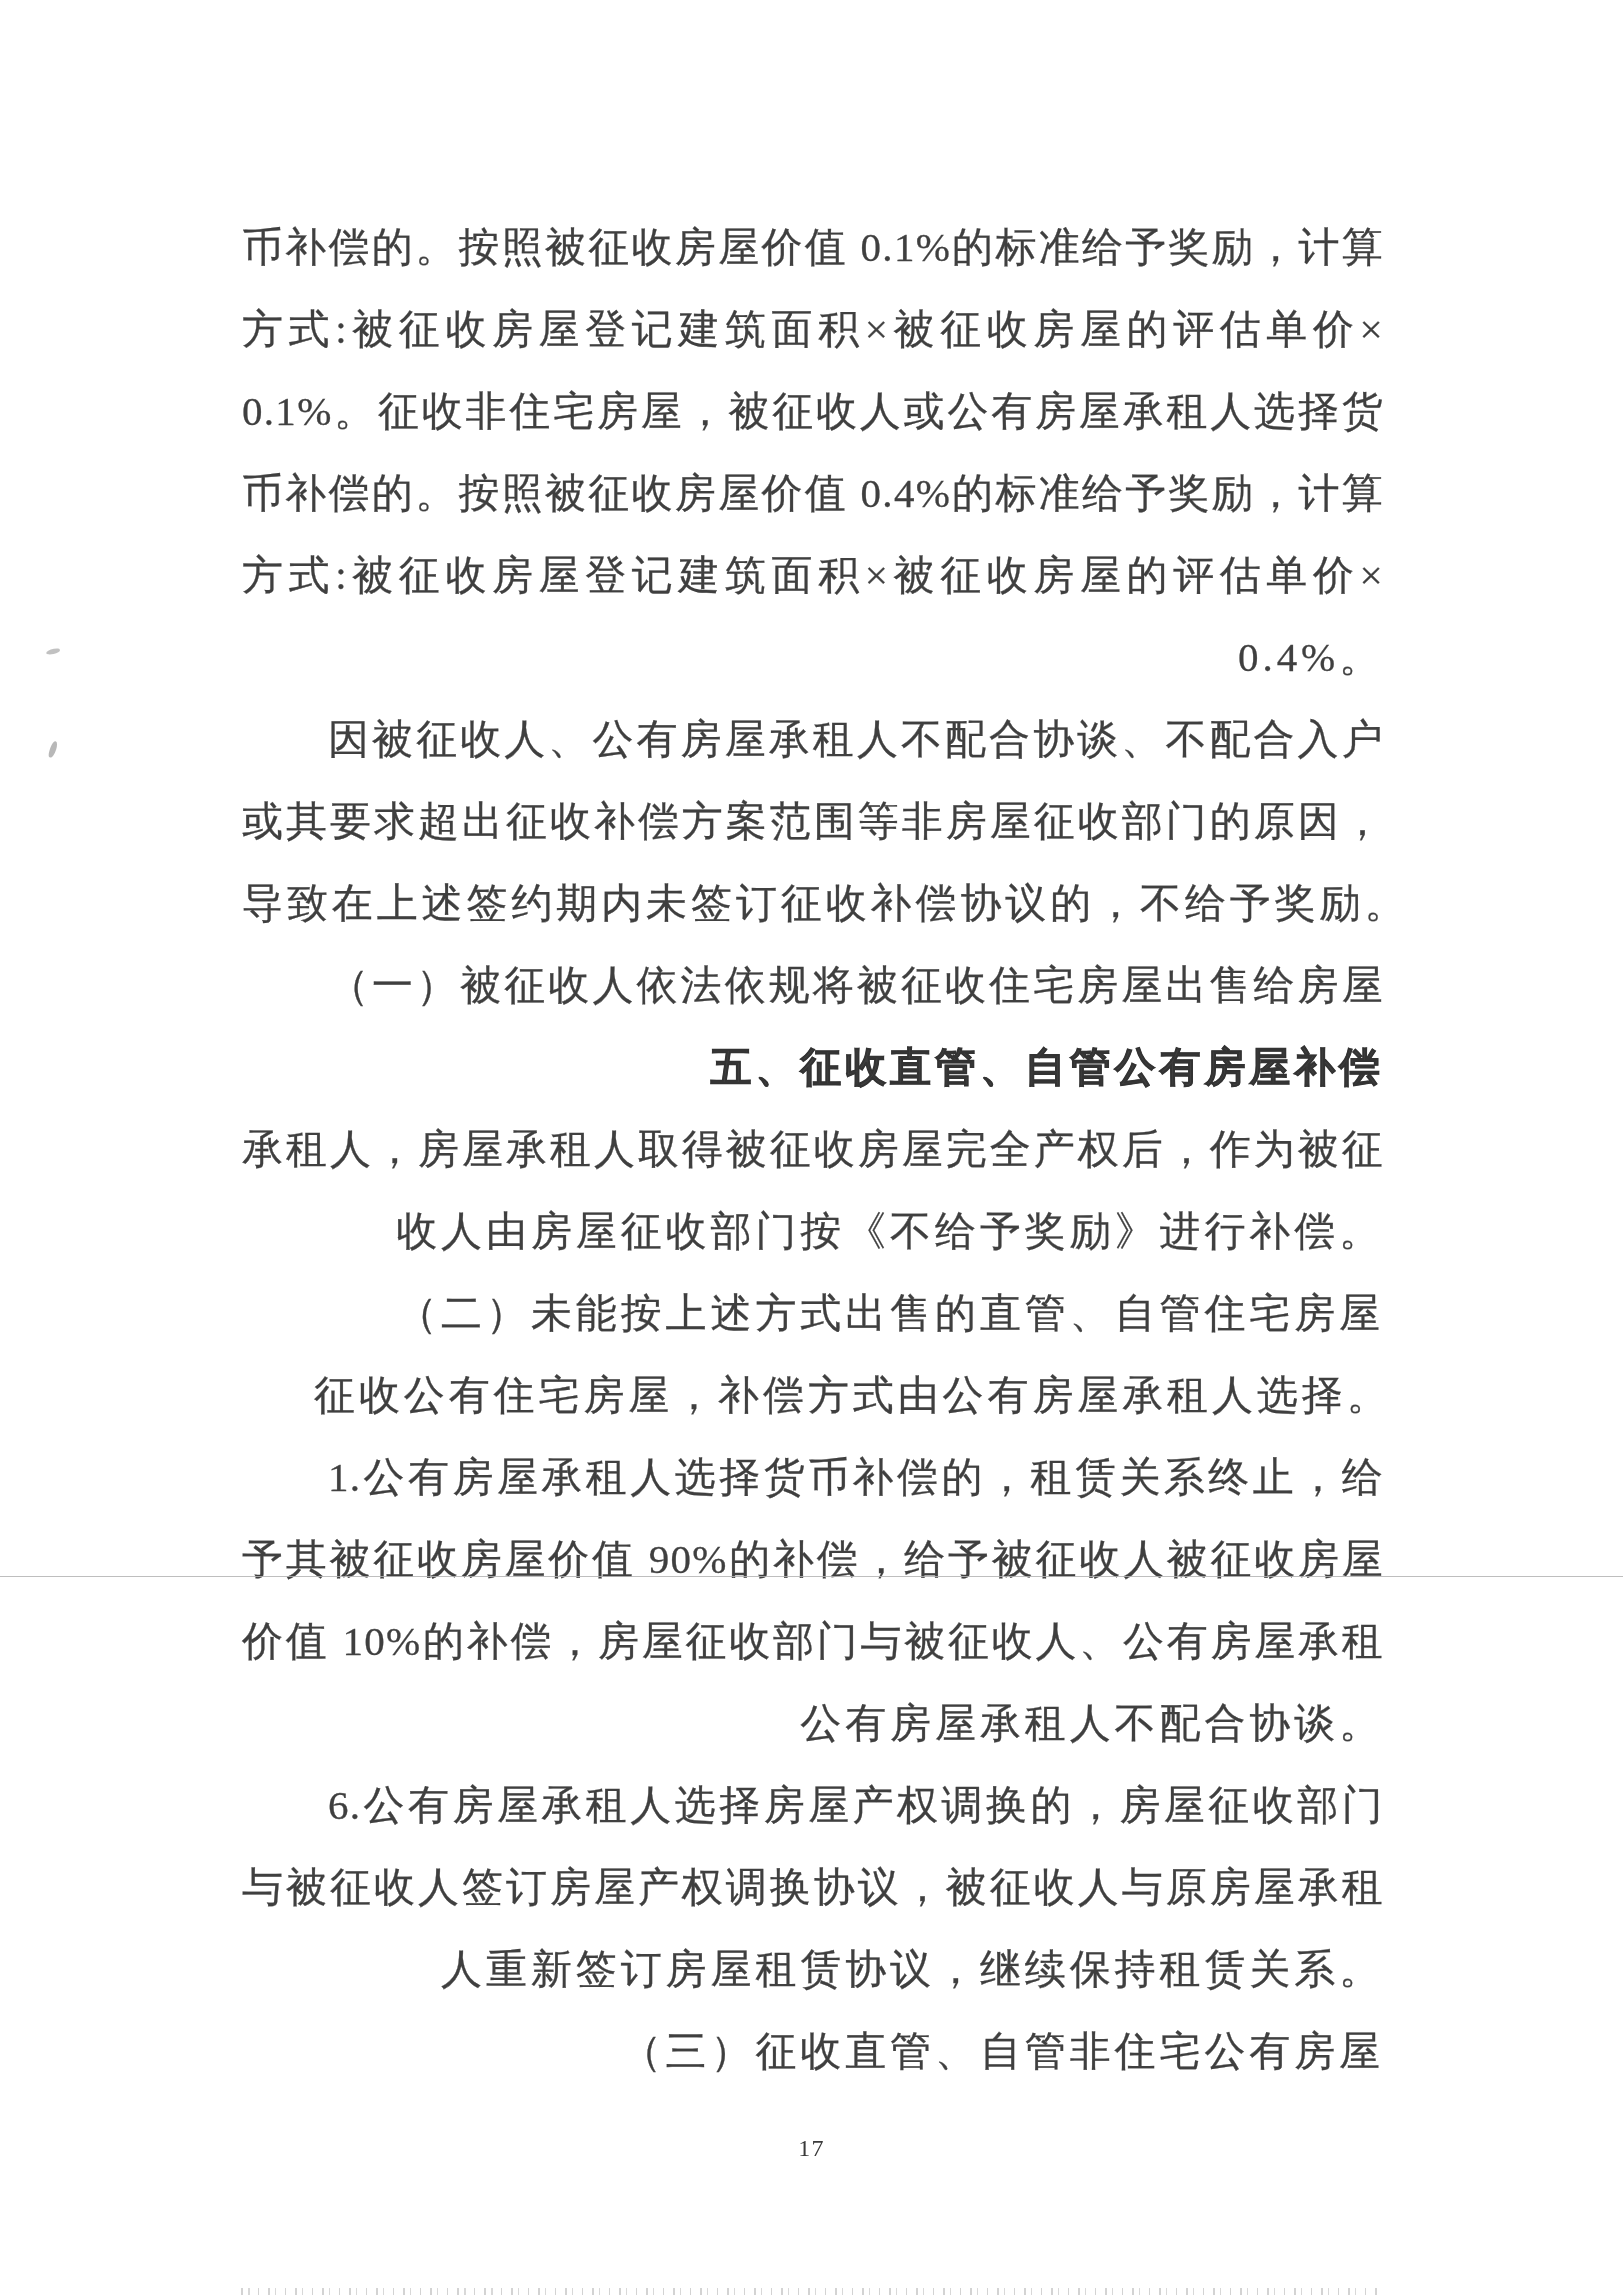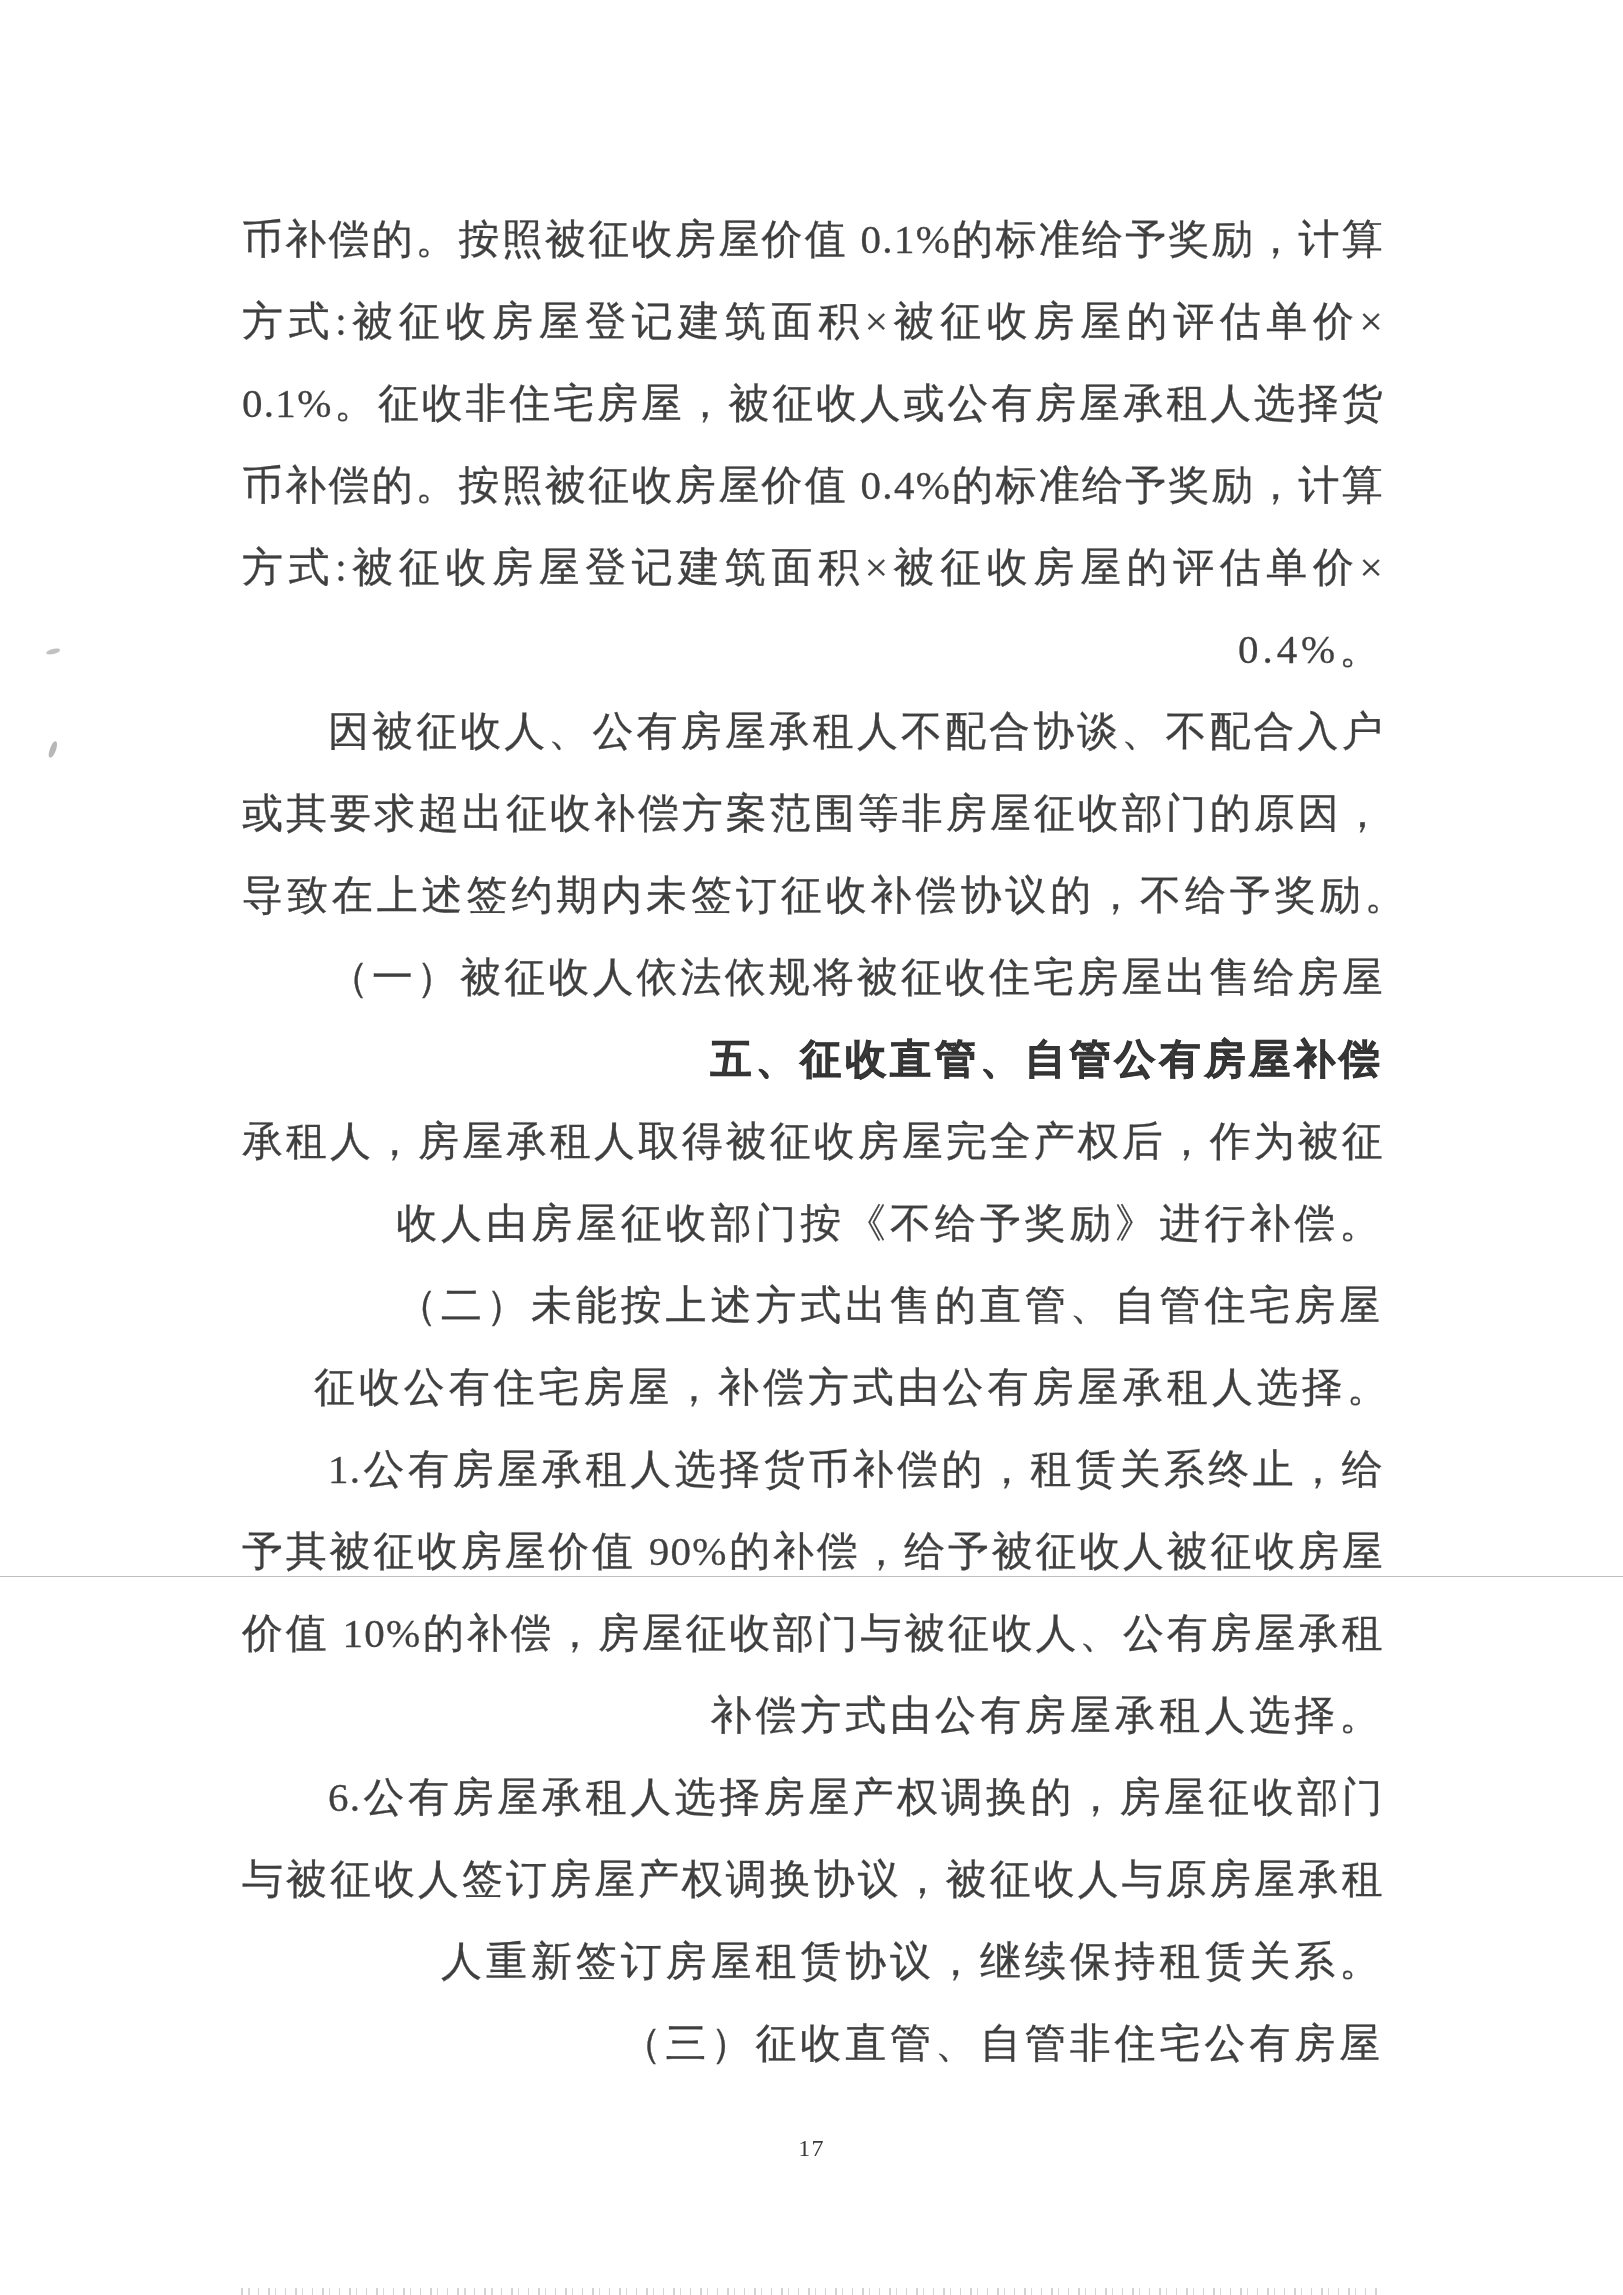--- a/index.html
+++ b/index.html
@@ -11,21 +11,21 @@
     position: relative;
     width: 1623px;
     height: 2295px;
     background: #ffffff;
     overflow: hidden;
     font-family: "Liberation Serif", "DejaVu Serif", serif;
   }
   .text-block {
     position: absolute;
     left: 242px;
-    top: 198px;
+    top: 206px;
     width: 1142px;
     color: #3f3f3f;
   }
   .line {
     height: 82px;
     line-height: 82px;
     font-size: 41px;
     letter-spacing: 1.3px;
     white-space: nowrap;
     text-align: right;
@@ -127,21 +127,21 @@
     <div class="line left">导致在上述签约期内未签订征收补偿协议的，不给予奖励。</div>
     <div class="line justify indent">（一）被征收人依法依规将被征收住宅房屋出售给房屋</div>
     <div class="line left indent bold">五、征收直管、自管公有房屋补偿</div>
     <div class="line justify">承租人，房屋承租人取得被征收房屋完全产权后，作为被征</div>
     <div class="line left">收人由房屋征收部门按《不给予奖励》进行补偿。</div>
     <div class="line left indent">（二）未能按上述方式出售的直管、自管住宅房屋</div>
     <div class="line left indent-sm">征收公有住宅房屋，补偿方式由公有房屋承租人选择。</div>
     <div class="line justify indent">1.公有房屋承租人选择货币补偿的，租赁关系终止，给</div>
     <div class="line justify">予其被征收房屋价值 90%的补偿，给予被征收人被征收房屋</div>
     <div class="line justify">价值 10%的补偿，房屋征收部门与被征收人、公有房屋承租</div>
-    <div class="line left">补偿方式由公有房屋承租人选择。</div>
+    <div class="line left">公有房屋承租人不配合协谈。</div>
     <div class="line justify indent">6.公有房屋承租人选择房屋产权调换的，房屋征收部门</div>
     <div class="line justify">与被征收人签订房屋产权调换协议，被征收人与原房屋承租</div>
     <div class="line left">人重新签订房屋租赁协议，继续保持租赁关系。</div>
     <div class="line left indent">（三）征收直管、自管非住宅公有房屋</div>
   </div>
 
   <div class="scan-line"></div>
 
   <div class="margin-mark-a"></div>
   <div class="margin-mark-b"></div>

